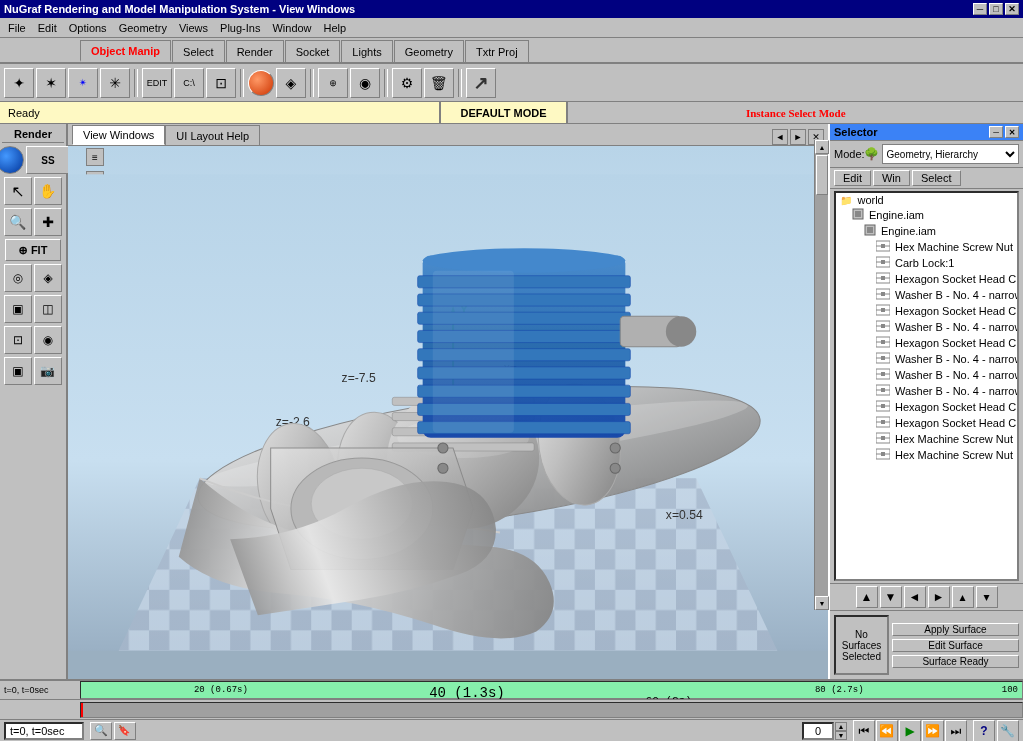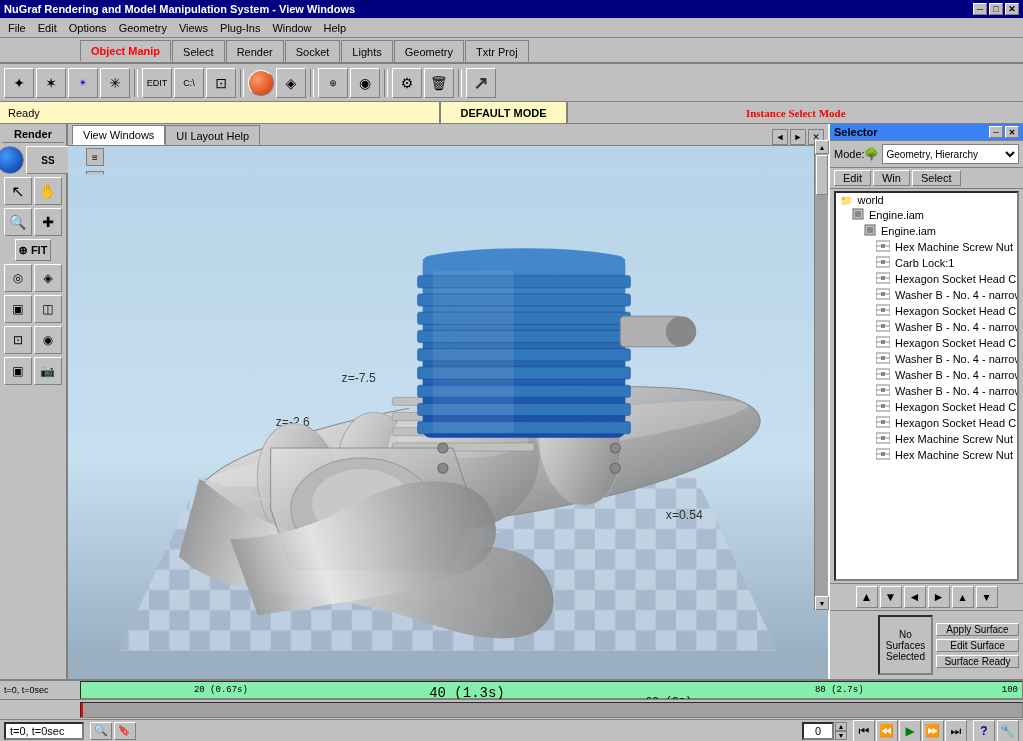--- a/index.html
+++ b/index.html
@@ -50,21 +50,21 @@
     #selector-mode { display: flex; align-items: center; padding: 3px 4px; border-bottom: 1px solid #808080; }
     #selector-mode label { font-size: 11px; }
     #mode-select { flex: 1; height: 20px; font-size: 10px; border: 1px solid #808080; background: white; }
     #selector-toolbar { display: flex; gap: 2px; padding: 2px 4px; border-bottom: 1px solid #808080; }
     .sel-tb-btn { padding: 1px 8px; font-size: 11px; background: #c0c0c0; border: 1px solid; border-color: #fff #808080 #808080 #fff; cursor: pointer; }
     #tree-view { flex: 1; background: white; border: 2px inset #808080; overflow-y: auto; overflow-x: hidden; margin: 2px 4px; font-size: 11px; }
     .tree-item { padding: 1px 2px; display: flex; align-items: center; gap: 2px; cursor: pointer; white-space: nowrap; }
     #nav-arrows { display: flex; gap: 2px; padding: 2px 4px; justify-content: center; border-top: 1px solid #808080; }
     .nav-arrow-btn { width: 22px; height: 22px; background: #c0c0c0; border: 1px solid; border-color: #fff #808080 #808080 #fff; cursor: pointer; display: flex; align-items: center; justify-content: center; font-size: 12px; }
     #surface-panel { padding: 4px; display: flex; flex-direction: column; gap: 3px; border-top: 1px solid #808080; }
-    .surf-row { display: flex; gap: 3px; align-items: center; margin-left: 44px; }
+    .surf-row { display: flex; gap: 3px; align-items: center; }
     #no-surface-box { background: #c0c0c0; border: 2px inset #808080; width: 55px; height: 60px; display: flex; align-items: center; justify-content: center; text-align: center; font-size: 10px; padding: 2px; }
     .surf-btn { flex: 1; height: 22px; background: #c0c0c0; border: 1px solid; border-color: #fff #808080 #808080 #fff; font-size: 10px; cursor: pointer; }
 
     
     #timeline { height: 40px; background: #c0c0c0; border-top: 2px solid #808080; display: flex; flex-direction: column; }
 
     
     #bottom-bar { height: 22px; background: #c0c0c0; display: flex; align-items: center; gap: 2px; padding: 0 4px; border-top: 1px solid #808080; }
     #time-display { background: white; border: 2px inset #808080; height: 18px; width: 80px; display: flex; align-items: center; padding: 0 4px; font-size: 11px; }
     #time-input-group { display: flex; align-items: center; margin-left: auto; }
@@ -155,21 +155,21 @@
     </div>
     <div style="display:flex; gap:2px; margin-bottom:2px;">
       <div style="width:28px; height:28px; background:#c0c0c0; border:1px solid; border-color:#fff #808080 #808080 #fff; cursor:pointer; display:flex; align-items:center; justify-content:center; font-size:16px;">↖</div>
       <div style="width:28px; height:28px; background:#c0c0c0; border:1px solid; border-color:#fff #808080 #808080 #fff; cursor:pointer; display:flex; align-items:center; justify-content:center; font-size:14px;">✋</div>
     </div>
     <div style="display:flex; gap:2px; margin-bottom:2px;">
       <div style="width:28px; height:28px; background:#c0c0c0; border:1px solid; border-color:#fff #808080 #808080 #fff; cursor:pointer; display:flex; align-items:center; justify-content:center; font-size:14px;">🔍</div>
       <div style="width:28px; height:28px; background:#c0c0c0; border:1px solid; border-color:#fff #808080 #808080 #fff; cursor:pointer; display:flex; align-items:center; justify-content:center; font-size:14px;">✚</div>
     </div>
     <div style="display:flex; gap:2px; margin-bottom:2px; width:100%; justify-content:center;">
-      <div style="width:36px; height:22px; background:#c0c0c0; border:1px solid; border-color:#fff #808080 #808080 #fff; cursor:pointer; display:flex; align-items:center; justify-content:center; font-size:11px; font-weight:bold;">⊕ FIT</div>
+      <div style="width:56px; height:22px; background:#c0c0c0; border:1px solid; border-color:#fff #808080 #808080 #fff; cursor:pointer; display:flex; align-items:center; justify-content:center; font-size:11px; font-weight:bold;">⊕ FIT</div>
     </div>
     <div style="display:flex; gap:2px; margin-bottom:2px;">
       <div style="width:28px; height:28px; background:#c0c0c0; border:1px solid; border-color:#fff #808080 #808080 #fff; cursor:pointer; display:flex; align-items:center; justify-content:center; font-size:12px;">◎</div>
       <div style="width:28px; height:28px; background:#c0c0c0; border:1px solid; border-color:#fff #808080 #808080 #fff; cursor:pointer; display:flex; align-items:center; justify-content:center; font-size:12px;">◈</div>
     </div>
     <div style="display:flex; gap:2px; margin-bottom:2px;">
       <div style="width:28px; height:28px; background:#c0c0c0; border:1px solid; border-color:#fff #808080 #808080 #fff; cursor:pointer; display:flex; align-items:center; justify-content:center; font-size:12px;">▣</div>
       <div style="width:28px; height:28px; background:#c0c0c0; border:1px solid; border-color:#fff #808080 #808080 #fff; cursor:pointer; display:flex; align-items:center; justify-content:center; font-size:12px;">◫</div>
     </div>
     <div style="display:flex; gap:2px; margin-bottom:2px;">

